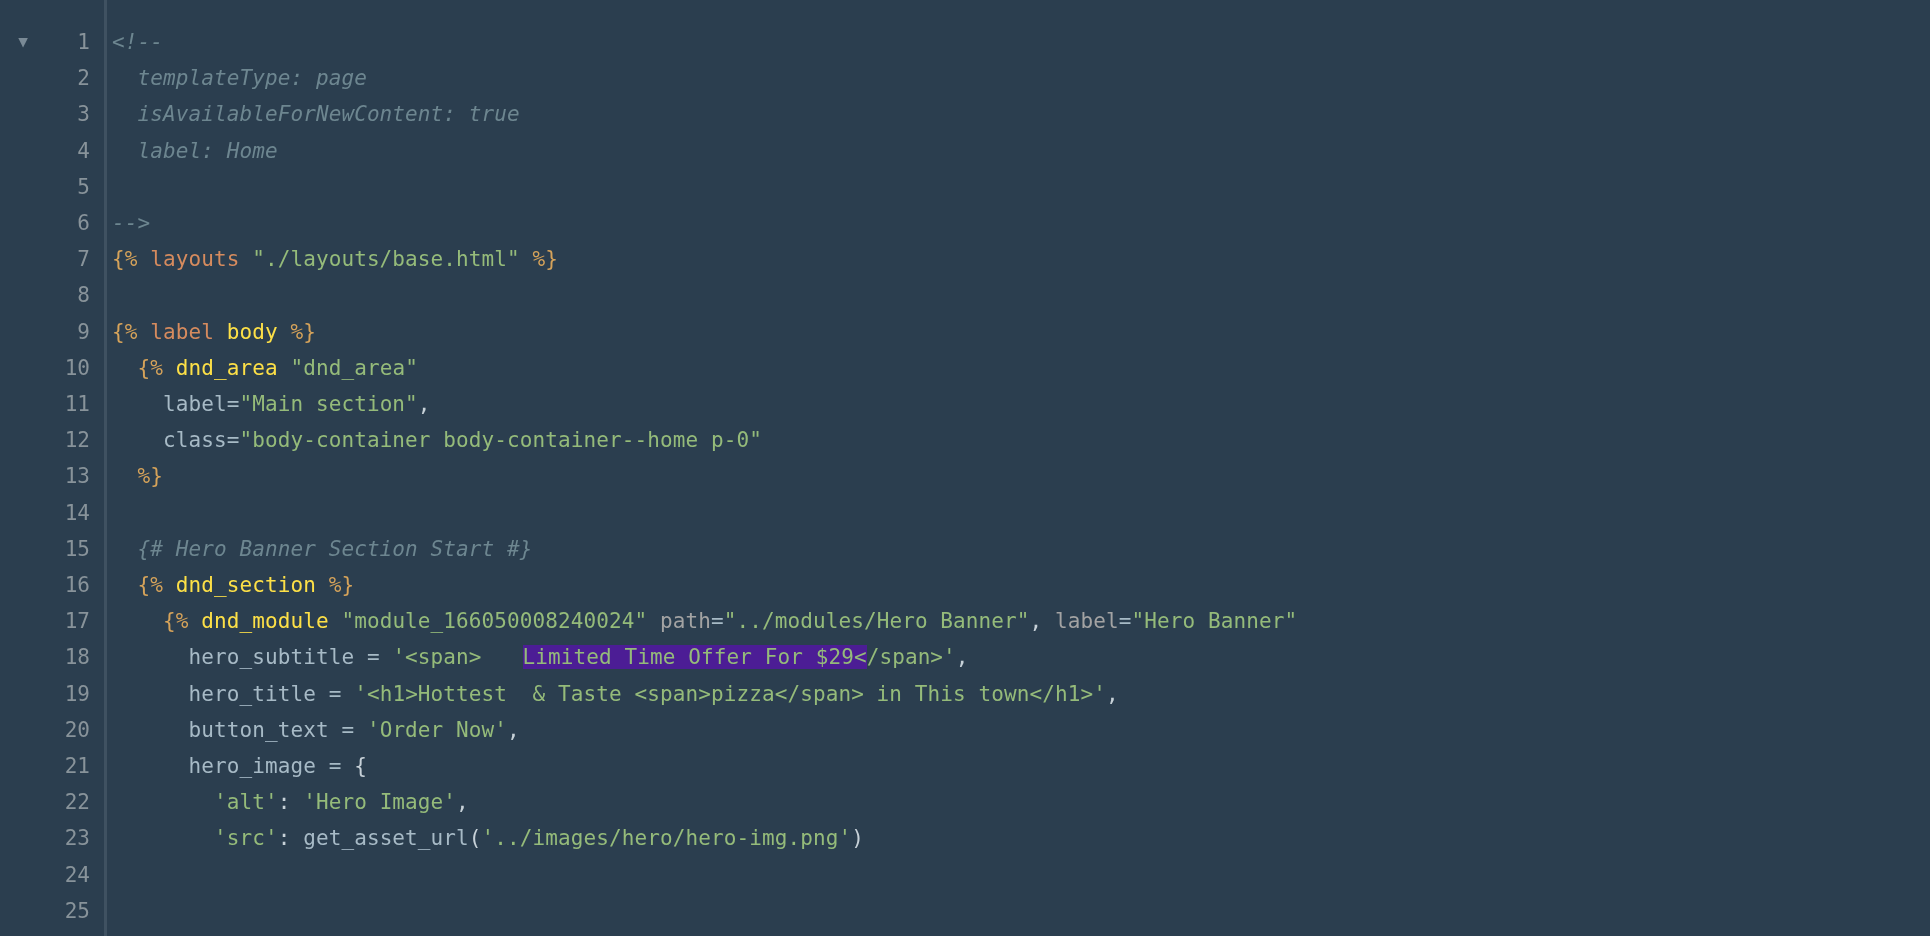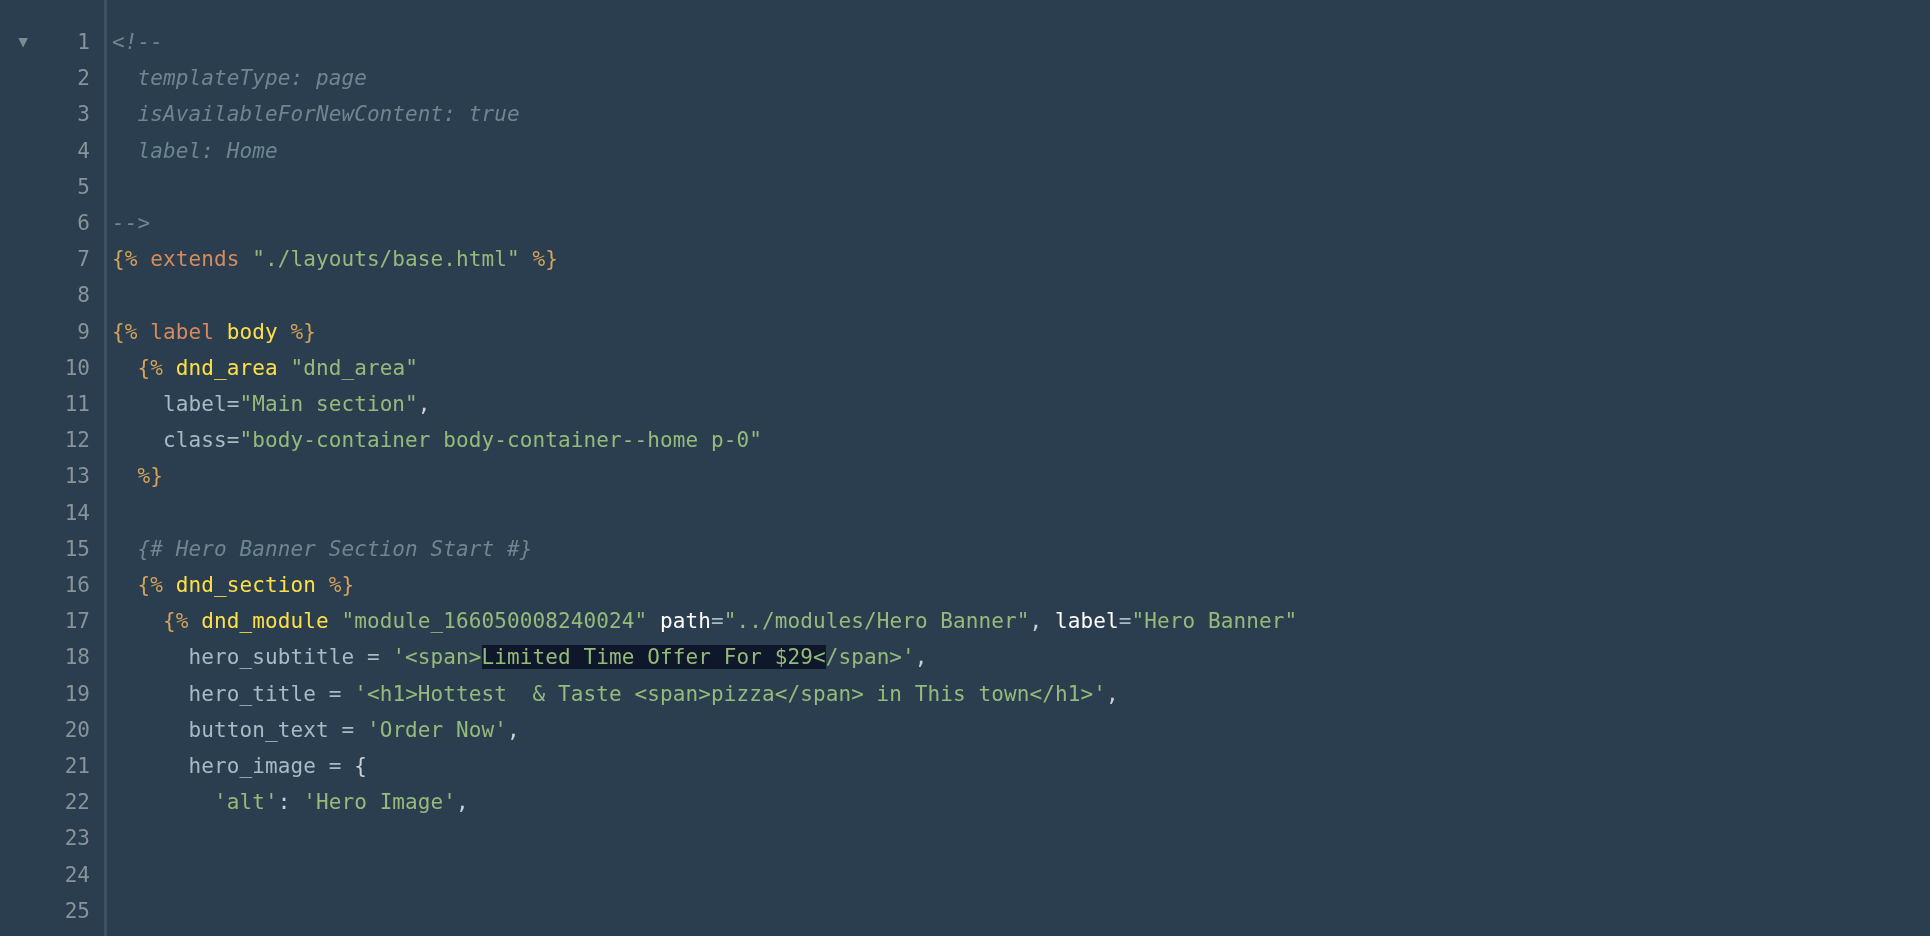--- a/index.html
+++ b/index.html
@@ -61,28 +61,28 @@
     white-space: pre;
     padding-left: 8px;
     color: #c7d1d8;
     letter-spacing: 0.1px;
   }
   
   .tok-comment   { color: #6d8690; font-style: italic; }
   .tok-tag       { color: #d6a35a; }
   .tok-keyword   { color: #d68b5e; }
   .tok-name      { color: #fde047; }
-  .tok-attr      { color: #ffffff; }
+  .tok-attr      { color: #a3a3a3; }
   .tok-attrname  { color: #a7bac6; }
   .tok-string    { color: #95bb7a; }
   .tok-eq        { color: #a7bac6; }
   .tok-brace     { color: #c7d1d8; }
   .tok-plain     { color: #c7d1d8; }
   .tok-func      { color: #a7bac6; }
-  .tok-selected  { background: #0f172a; }
+  .tok-selected  { background: #4c1d95; margin-left: 41px; }
   .scrollbar {
     position: absolute;
     right: 0;
     top: 0;
     width: 20px;
     height: 100%;
     background: #2b3e4f;
   }
 </style>
 </head>
@@ -152,33 +152,34 @@
 
   <div class="code">
     <div class="ruler"></div>
     <div id="code-area">
         <div class="line"><span class="tok-comment">&lt;!--</span></div>
         <div class="line"><span>  </span><span class="tok-comment">templateType: page</span></div>
         <div class="line"><span>  </span><span class="tok-comment">isAvailableForNewContent: true</span></div>
         <div class="line"><span>  </span><span class="tok-comment">label: Home</span></div>
         <div class="line"><span>  </span></div>
         <div class="line"><span class="tok-comment">--&gt;</span></div>
-        <div class="line"><span class="tok-tag">{% </span><span class="tok-keyword">extends</span><span class="tok-plain"> </span><span class="tok-string">"./layouts/base.html"</span><span class="tok-tag"> %}</span></div>
+        <div class="line"><span class="tok-tag">{% </span><span class="tok-keyword">layouts</span><span class="tok-plain"> </span><span class="tok-string">"./layouts/base.html"</span><span class="tok-tag"> %}</span></div>
         <div class="line">&nbsp;</div>
         <div class="line"><span class="tok-tag">{% </span><span class="tok-keyword">label</span><span class="tok-plain"> </span><span class="tok-name">body</span><span class="tok-tag"> %}</span></div>
         <div class="line"><span>  </span><span class="tok-tag">{% </span><span class="tok-name">dnd_area</span><span class="tok-plain"> </span><span class="tok-string">"dnd_area"</span></div>
         <div class="line"><span>    </span><span class="tok-attrname">label</span><span class="tok-eq">=</span><span class="tok-string">"Main section"</span><span class="tok-plain">,</span></div>
         <div class="line"><span>    </span><span class="tok-attrname">class</span><span class="tok-eq">=</span><span class="tok-string">"body-container body-container--home p-0"</span></div>
         <div class="line"><span>  </span><span class="tok-tag">%}</span></div>
         <div class="line">&nbsp;</div>
         <div class="line"><span>  </span><span class="tok-comment">{# Hero Banner Section Start #}</span></div>
         <div class="line"><span>  </span><span class="tok-tag">{% </span><span class="tok-name">dnd_section</span><span class="tok-tag"> %}</span></div>
         <div class="line"><span>    </span><span class="tok-tag">{% </span><span class="tok-name">dnd_module</span><span class="tok-plain"> </span><span class="tok-string">"module_166050008240024"</span><span class="tok-plain"> </span><span class="tok-attr">path</span><span class="tok-eq">=</span><span class="tok-string">"../modules/Hero Banner"</span><span class="tok-plain">, </span><span class="tok-attr">label</span><span class="tok-eq">=</span><span class="tok-string">"Hero Banner"</span></div>
         <div class="line"><span>      </span><span class="tok-attrname">hero_subtitle </span><span class="tok-eq">= </span><span class="tok-string">'&lt;span&gt;</span><span class="tok-string tok-selected">Limited Time Offer For $29&lt;</span><span class="tok-string">/span&gt;'</span><span class="tok-plain">,</span></div>
         <div class="line"><span>      </span><span class="tok-attrname">hero_title </span><span class="tok-eq">= </span><span class="tok-string">'&lt;h1&gt;Hottest  &amp; Taste &lt;span&gt;pizza&lt;/span&gt; in This town&lt;/h1&gt;'</span><span class="tok-plain">,</span></div>
         <div class="line"><span>      </span><span class="tok-attrname">button_text </span><span class="tok-eq">= </span><span class="tok-string">'Order Now'</span><span class="tok-plain">,</span></div>
         <div class="line"><span>      </span><span class="tok-attrname">hero_image </span><span class="tok-eq">= </span><span class="tok-brace">{</span></div>
         <div class="line"><span>        </span><span class="tok-string">'alt'</span><span class="tok-plain">: </span><span class="tok-string">'Hero Image'</span><span class="tok-plain">,</span></div>
+        <div class="line"><span>        </span><span class="tok-string">'src'</span><span class="tok-plain">: </span><span class="tok-func">get_asset_url</span><span class="tok-plain">(</span><span class="tok-string">'../images/hero/hero-img.png'</span><span class="tok-plain">)</span></div>
       </div>
     <div class="scrollbar"></div>
   </div>
 
 </div>
 
 </body></html>

